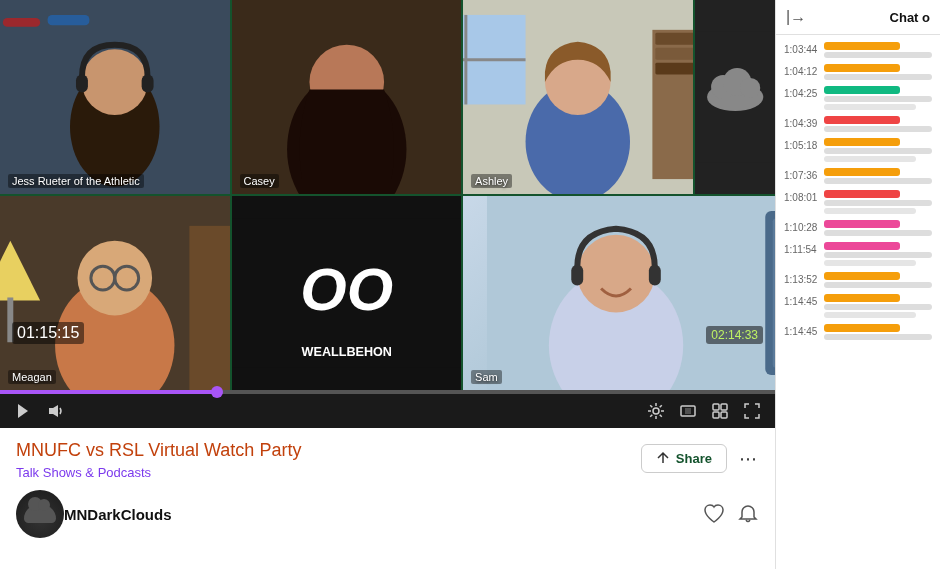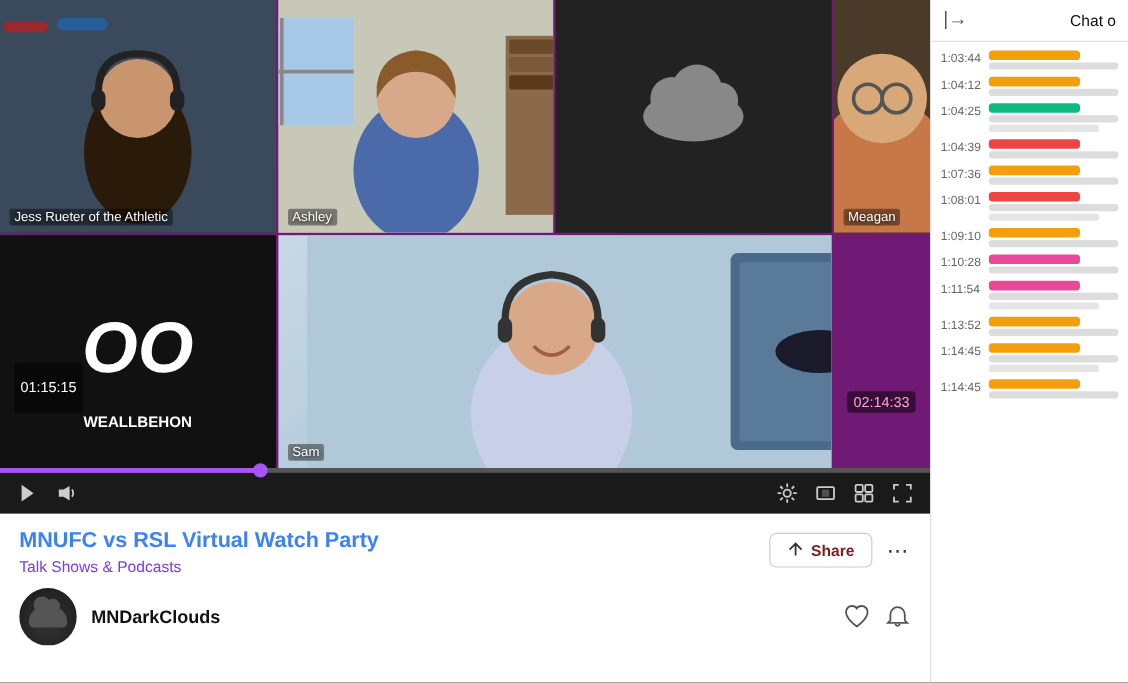--- a/index.html
+++ b/index.html
@@ -30,21 +30,21 @@
       overflow: hidden;
     }
 
     .video-grid {
       width: 100%;
       height: 100%;
       display: grid;
       grid-template-columns: 1fr 1fr 1fr 0.35fr;
       grid-template-rows: 1fr 1fr;
       gap: 2px;
-      background: #701a75;
+      background: #14532d;
     }
 
     .video-cell {
       position: relative;
       overflow: hidden;
       background: #2a2a2a;
     }
 
     
     .video-thumb {
@@ -150,36 +150,35 @@
 
     
     .info-area {
       background: #fff;
       padding: 12px 16px;
       flex: 1;
     }
 
     .video-title {
       font-size: 18px;
-      font-weight: 700;
-      color: #3b82f6;
+      font-weight: 400;
+      color: #c2410c;
       margin-bottom: 4px;
     }
 
     .video-category {
       color: #7c3aed;
       font-size: 13px;
       font-weight: 400;
       margin-bottom: 10px;
     }
 
     .channel-row {
       display: flex;
       align-items: center;
-      gap: 12px;
     }
 
     .channel-avatar {
       width: 48px;
       height: 48px;
       border-radius: 50%;
       background: #1a1a1a;
       flex-shrink: 0;
       overflow: hidden;
       display: flex;
@@ -250,21 +249,21 @@
     .share-btn {
       display: flex;
       align-items: flex-start;
       gap: 6px;
       background: none;
       border: 1px solid #ccc;
       border-radius: 6px;
       padding: 6px 14px;
       font-size: 13px;
       font-weight: 600;
-      color: #7f1d1d;
+      color: #14532d;
       cursor: pointer;
     }
 
     
     .right-panel {
       width: 165px;
       background: #fff;
       display: flex;
       flex-direction: column;
       border-left: 1px solid #e0e0e0;
@@ -274,21 +273,21 @@
       display: flex;
       align-items: center;
       justify-content: space-between;
       padding: 8px 10px;
       border-bottom: 1px solid #e0e0e0;
       background: #fff;
     }
 
     .chat-title {
       font-size: 13px;
-      font-weight: 400;
+      font-weight: 700;
       color: #111;
     }
 
     .chat-icon-btn {
       background: none;
       border: none;
       cursor: pointer;
       color: #555;
       font-size: 16px;
     }
@@ -366,20 +365,32 @@
             <circle cx="120" cy="55" r="22" fill="#c8956e"></circle>
 
             <path d="M98 52 Q98 30 120 30 Q142 30 142 52" stroke="#222" stroke-width="4" fill="none"></path>
             <rect x="94" y="50" width="8" height="12" rx="4" fill="#222"></rect>
             <rect x="138" y="50" width="8" height="12" rx="4" fill="#222"></rect>
           </svg>
         </div>
         <span class="participant-label">Jess Rueter of the Athletic</span>
       </div>
 
+      <div class="video-cell cell-casey">
+        <div class="video-thumb">
+          <svg width="100%" height="100%" viewBox="0 0 240 130" preserveAspectRatio="xMidYMid slice">
+            <rect width="240" height="130" fill="#3a2a1a"></rect>
+            <ellipse cx="120" cy="100" rx="40" ry="50" fill="#1a0a05"></ellipse>
+            <circle cx="120" cy="55" r="25" fill="#b87858"></circle>
+
+            <path d="M95 60 Q85 90 90 120 L120 120 L150 120 Q155 90 145 60" fill="#1a0a05"></path>
+          </svg>
+        </div>
+        <span class="participant-label">Casey</span>
+      </div>
 
       <div class="video-cell cell-ashley">
         <div class="video-thumb">
           <svg width="100%" height="100%" viewBox="0 0 240 130" preserveAspectRatio="xMidYMid slice">
             <rect width="240" height="130" fill="#c8c8b8"></rect>
 
             <rect x="170" y="20" width="65" height="100" fill="#8a6a4a"></rect>
             <rect x="172" y="22" width="60" height="8" rx="1" fill="#6a4a2a"></rect>
             <rect x="172" y="32" width="60" height="8" rx="1" fill="#7a5a3a"></rect>
             <rect x="172" y="42" width="60" height="8" rx="1" fill="#5a3a1a"></rect>
@@ -458,22 +469,22 @@
             <rect x="212" y="46" width="8" height="14" rx="4" fill="#333"></rect>
 
             <path d="M180 62 Q190 72 200 62" stroke="#a06040" stroke-width="2" fill="none"></path>
           </svg>
         </div>
         <span class="participant-label">Sam</span>
       </div>
 
     </div>
 
-    <div style="position:absolute;bottom:46px;left:12px;color:#fff;font-size:12px;background:rgba(0,0,0,0.5);padding:14px 5px;border-radius:3px;">01:15:15</div>
-    <div style="position:absolute;bottom:46px;right:12px;color:#f9a8d4;font-size:12px;background:rgba(0,0,0,0.5);padding:2px 5px;border-radius:3px;">02:14:33</div>
+    <div style="position:absolute;bottom:46px;left:12px;color:#fff;font-size:16px;background:rgba(0,0,0,0.5);padding:2px 5px;border-radius:3px;">01:15:15</div>
+    <div style="position:absolute;bottom:46px;right:12px;color:#bef264;font-size:12px;background:rgba(0,0,0,0.5);padding:2px 5px;border-radius:3px;">02:14:33</div>
   </div>
 
   <div class="video-controls-bar">
     <div class="progress-container">
       <div class="progress-fill"></div>
       <div class="progress-dot"></div>
     </div>
     <div class="controls-row">
       <div class="controls-left">
         <button class="ctrl-btn">
@@ -591,39 +602,40 @@
         </div>
       </div>
       <div class="chat-item">
         <span class="chat-time">1:04:39</span>
         <div class="chat-content">
           <div class="chat-user-bar bar-red"></div>
           <div class="chat-msg-bar"></div>
         </div>
       </div>
       <div class="chat-item">
+        <span class="chat-time">1:05:18</span>
+        <div class="chat-content">
+          <div class="chat-user-bar bar-orange"></div>
+          <div class="chat-msg-bar"></div>
+          <div class="chat-msg-bar-2"></div>
+        </div>
+      </div>
+      <div class="chat-item">
         <span class="chat-time">1:07:36</span>
         <div class="chat-content">
           <div class="chat-user-bar bar-orange"></div>
           <div class="chat-msg-bar"></div>
         </div>
       </div>
       <div class="chat-item">
         <span class="chat-time">1:08:01</span>
         <div class="chat-content">
           <div class="chat-user-bar bar-red"></div>
           <div class="chat-msg-bar"></div>
           <div class="chat-msg-bar-2"></div>
-        </div>
-      </div>
-      <div class="chat-item">
-        <span class="chat-time">1:09:10</span>
-        <div class="chat-content">
-          <div class="chat-user-bar bar-orange"></div>
-          <div class="chat-msg-bar"></div>
         </div>
       </div>
       <div class="chat-item">
         <span class="chat-time">1:10:28</span>
         <div class="chat-content">
           <div class="chat-user-bar bar-pink"></div>
           <div class="chat-msg-bar"></div>
         </div>
       </div>
       <div class="chat-item">

